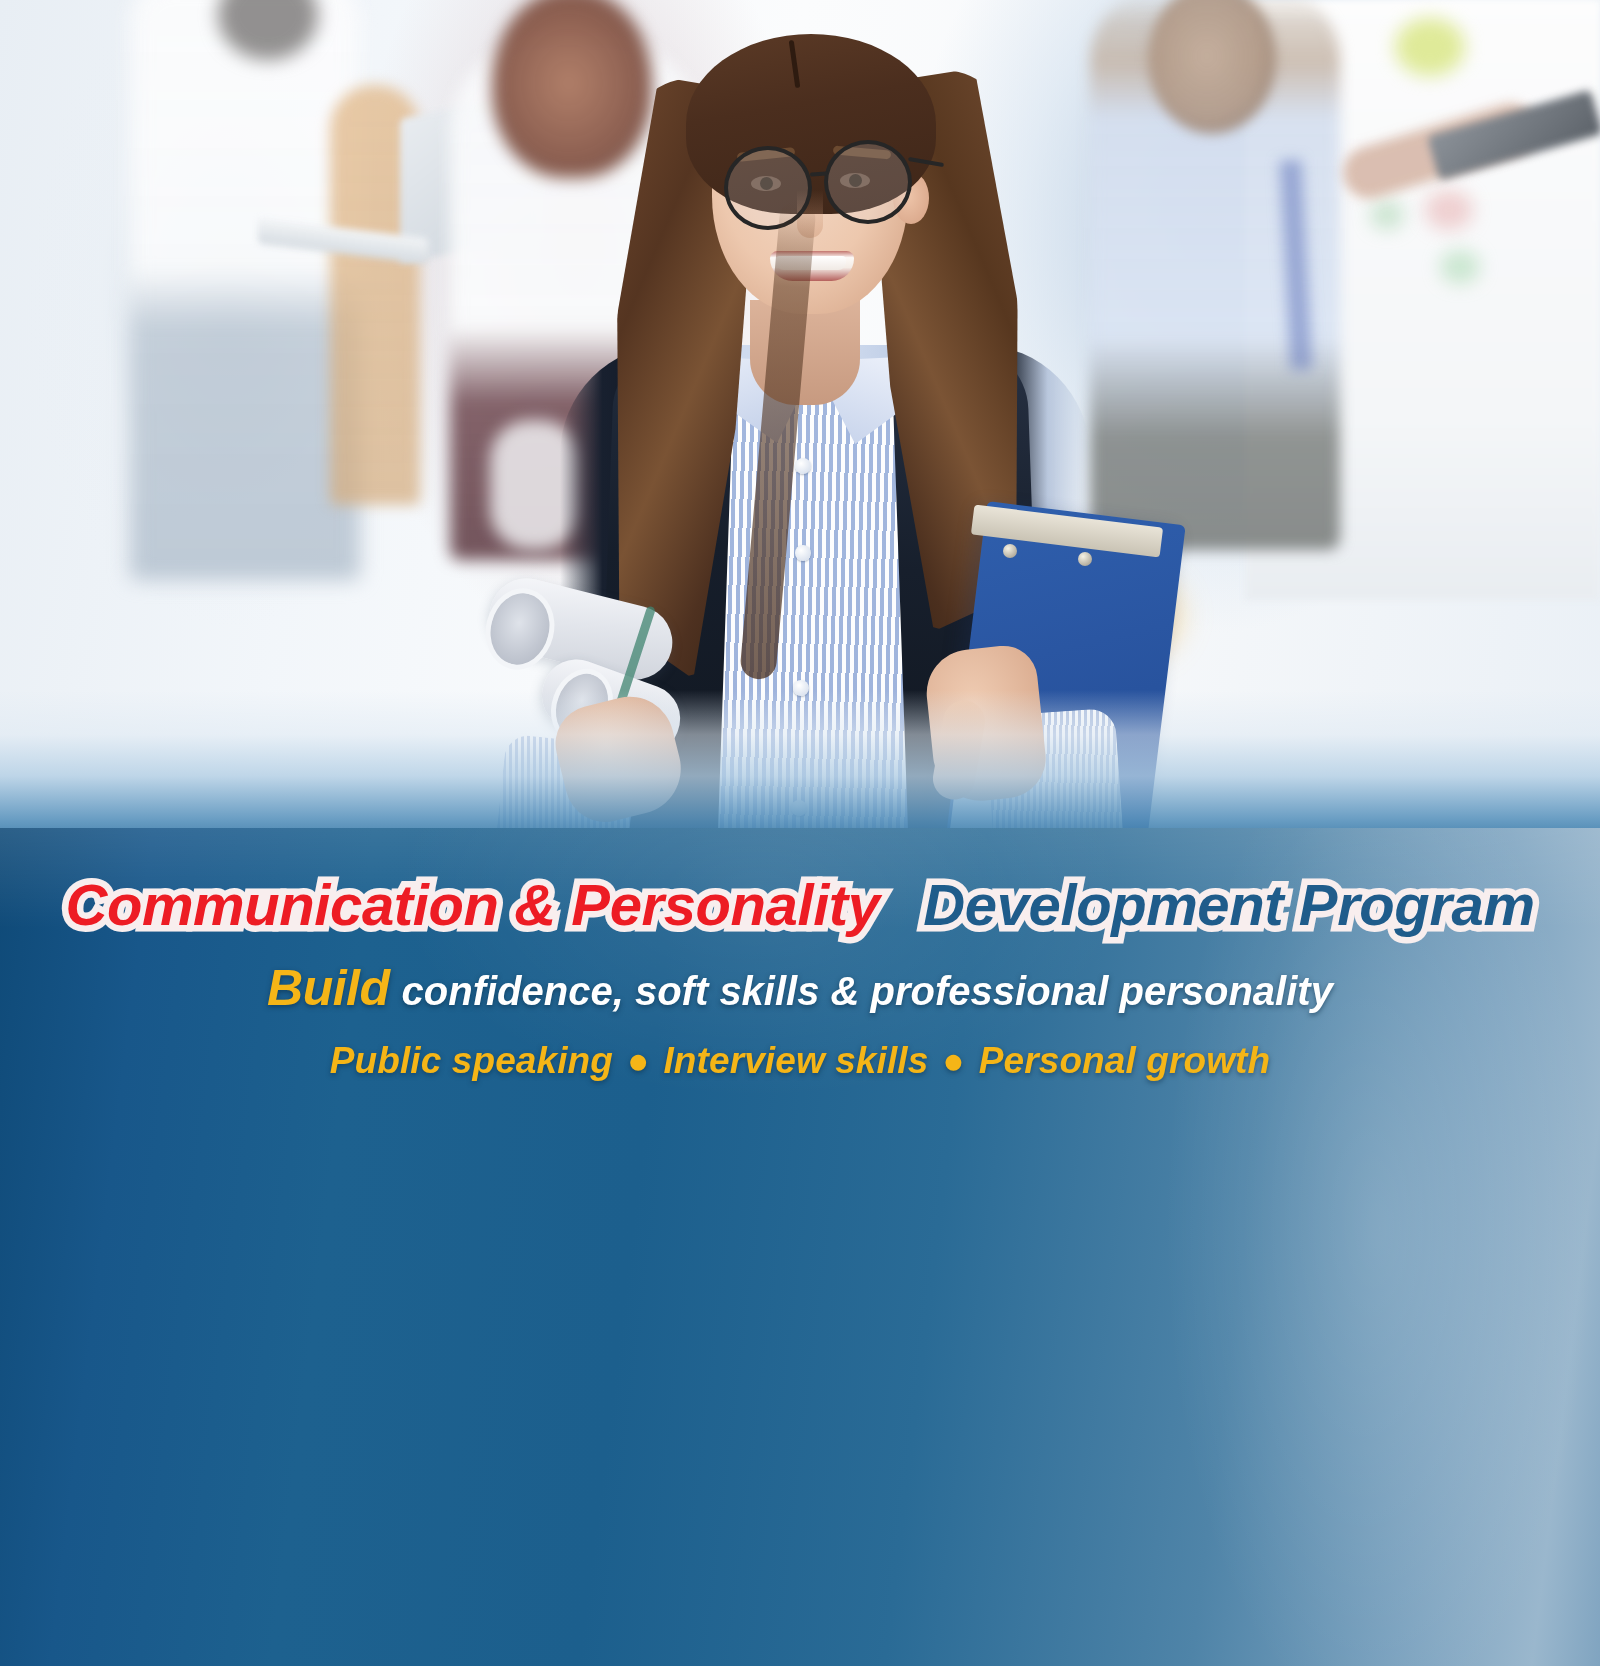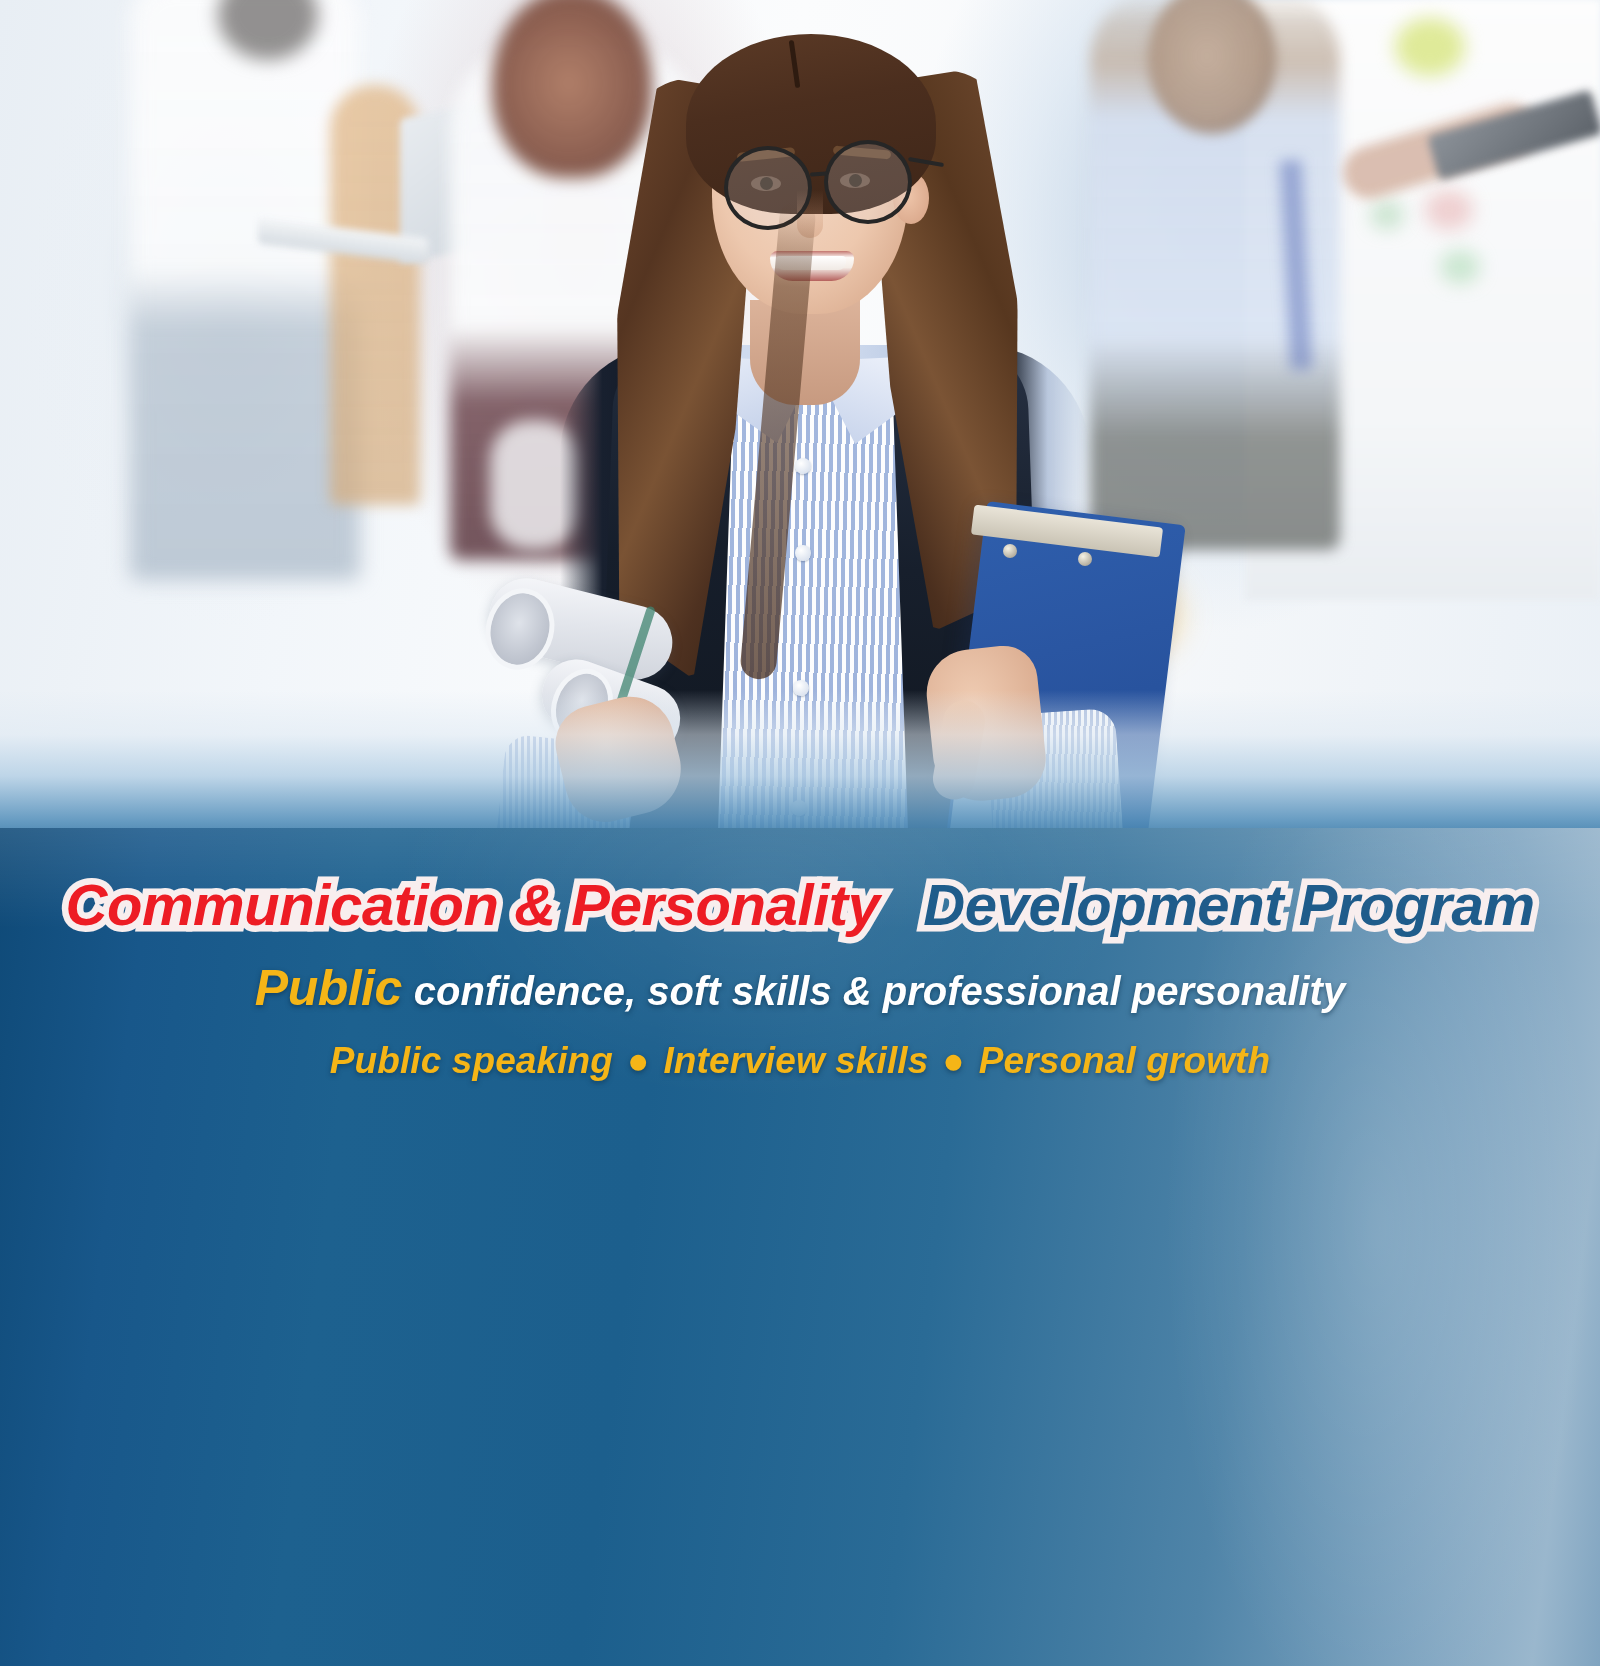--- a/index.html
+++ b/index.html
@@ -553,20 +553,20 @@
     <div class="photo-fade"></div>
   </div>
 
   <div id="panel">
     <div class="panel-sheen"></div>
 
     <div class="text-block">
 
       <span class="headline"><span class="hl-red">Communication &amp; Personality</span> <span class="hl-blue">Development Program</span></span>
 
-      <span class="subline"><span class="build">Public</span><span>confidence, soft skills &amp; professional personality</span></span>
+      <span class="subline"><span class="build">Build</span><span>confidence, soft skills &amp; professional personality</span></span>
 
       <span class="tagline"><span>Public speaking</span><span class="dot">●</span><span>Interview skills</span><span class="dot">●</span><span>Personal growth</span></span>
 
     </div>
   </div>
 
 </div>
 
 </body></html>

